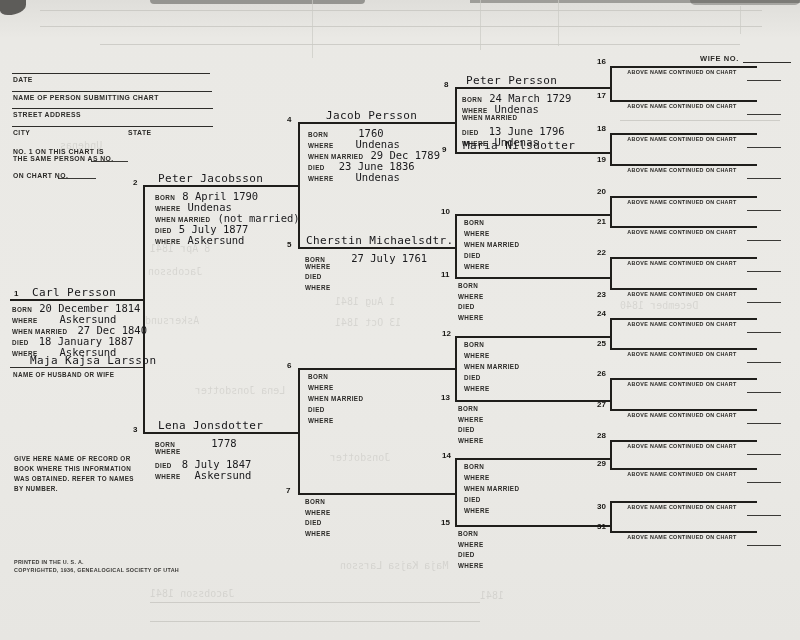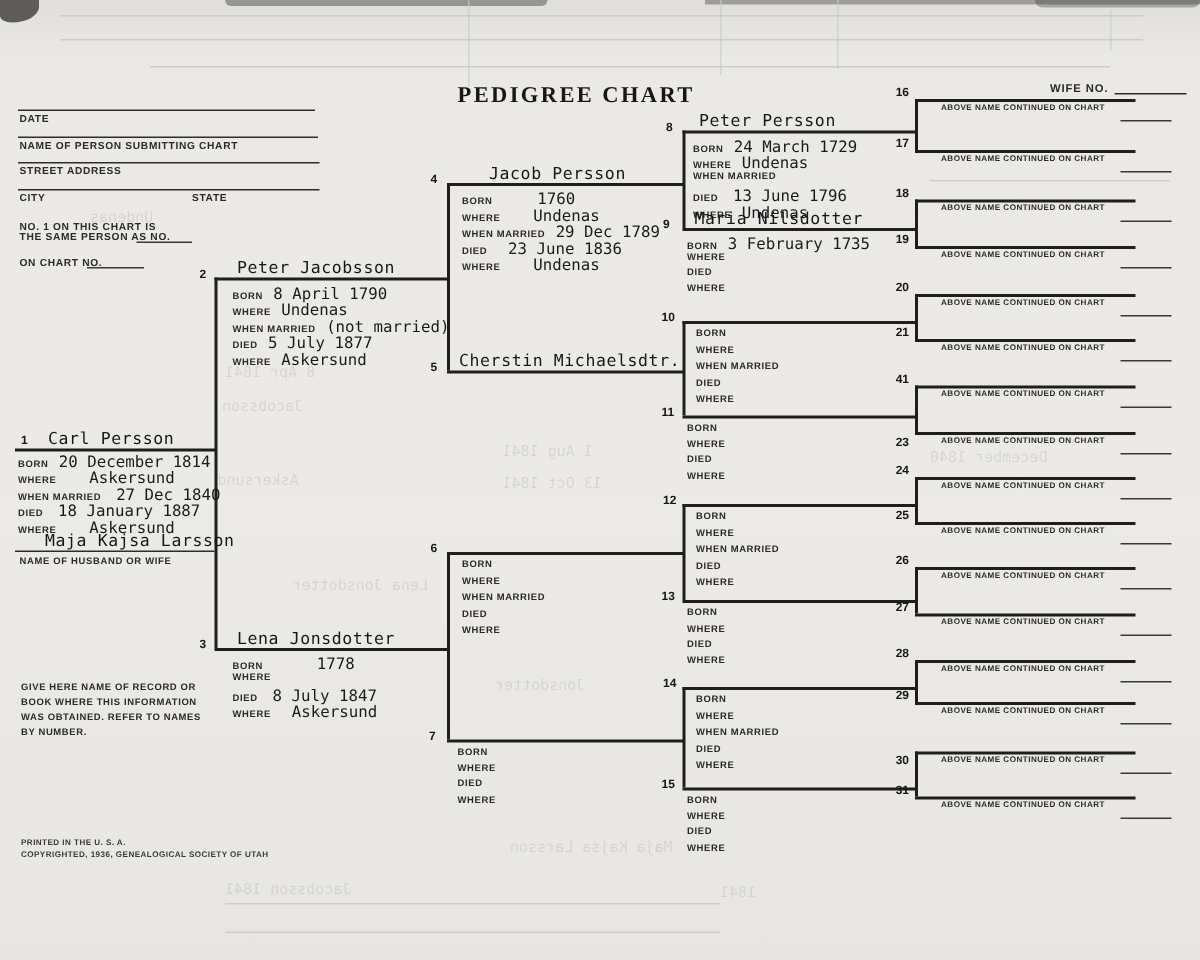--- a/index.html
+++ b/index.html
@@ -68,21 +68,20 @@
   <div class="bleed" style="left:335px;top:296px;">1 Aug 1841</div>
   <div class="bleed" style="left:335px;top:317px;">13 Oct 1841</div>
   <div class="bleed" style="left:145px;top:315px;">Askersund</div>
   <div class="bleed" style="left:195px;top:385px;">Lena Jonsdotter</div>
   <div class="bleed" style="left:330px;top:452px;">Jonsdotter</div>
   <div class="bleed" style="left:340px;top:560px;">Maja Kajsa Larsson</div>
   <div class="bleed" style="left:150px;top:588px;">Jacobsson 1841</div>
   <div class="bleed" style="left:480px;top:590px;">1841</div>
   <div class="bleed" style="left:620px;top:300px;">December 1840</div>
 
-  <div class="title" style="left:305px;top:56px;">PEDIGREE CHART</div>
   <div class="chartno" style="left:700px;top:54px;">WIFE NO.</div>
   <div class="hl thin" style="left:743px;top:62px;width:48px;"></div>
 
   <div class="hl thin" style="left:12px;top:73px;width:198px;"></div>
   <div class="flabel" style="left:13px;top:76px;">DATE</div>
   <div class="hl thin" style="left:12px;top:91px;width:200px;"></div>
   <div class="flabel" style="left:13px;top:94px;">NAME OF PERSON SUBMITTING CHART</div>
   <div class="hl thin" style="left:12px;top:108px;width:201px;"></div>
   <div class="flabel" style="left:13px;top:111px;">STREET ADDRESS</div>
   <div class="hl thin" style="left:12px;top:126px;width:201px;"></div>
@@ -223,20 +222,38 @@
         <span class="typed ml14">23 June 1836</span>
       </div>
     <div class="prow">
         <span class="lbl">WHERE</span>
         <span class="typed ml22">Undenas</span>
       </div>
   </div>
 
   <div class="pnum" style="left:287px;top:240px;">5</div>
   <div class="pname" style="left:306px;top:234px;">Cherstin Michaelsdtr.</div>
+  <div class="pblock" style="left:305px;top:252px;">
+    <div class="prow prow4">
+        <span class="lbl">BORN</span>
+        <span class="typed ml26">27 July 1761</span>
+      </div>
+    <div class="prow prow4">
+        <span class="lbl">WHERE</span>
+        <span class="typed"></span>
+      </div>
+    <div class="prow prow4">
+        <span class="lbl">DIED</span>
+        <span class="typed"></span>
+      </div>
+    <div class="prow prow4">
+        <span class="lbl">WHERE</span>
+        <span class="typed"></span>
+      </div>
+  </div>
 
   <div class="pnum" style="left:287px;top:361px;">6</div>
   <div class="pblock" style="left:308px;top:373px;">
     <div class="prow">
         <span class="lbl">BORN</span>
         <span class="typed"></span>
       </div>
     <div class="prow">
         <span class="lbl">WHERE</span>
         <span class="typed"></span>
@@ -295,38 +312,20 @@
         <span class="typed ml10">13 June 1796</span>
       </div>
     <div class="prow">
         <span class="lbl">WHERE</span>
         <span class="typed">Undenas</span>
       </div>
   </div>
 
   <div class="pnum" style="left:442px;top:145px;">9</div>
   <div class="pname" style="left:463px;top:139px;">Maria Nilsdotter</div>
-  <div class="pblock" style="left:458px;top:157px;">
-    <div class="prow prow4">
-        <span class="lbl">BORN</span>
-        <span class="typed">3 February 1735</span>
-      </div>
-    <div class="prow prow4">
-        <span class="lbl">WHERE</span>
-        <span class="typed"></span>
-      </div>
-    <div class="prow prow4">
-        <span class="lbl">DIED</span>
-        <span class="typed"></span>
-      </div>
-    <div class="prow prow4">
-        <span class="lbl">WHERE</span>
-        <span class="typed"></span>
-      </div>
-  </div>
 
   <div class="pnum" style="left:441px;top:207px;">10</div>
   <div class="pblock" style="left:464px;top:219px;">
     <div class="prow">
         <span class="lbl">BORN</span>
       </div>
     <div class="prow">
         <span class="lbl">WHERE</span>
       </div>
     <div class="prow">
@@ -449,21 +448,21 @@
   <div class="cnum" style="left:588px;top:187px;">20</div>
   <div class="hl" style="left:610px;top:196px;width:147px;"></div>
   <div class="cap" style="left:612px;top:199px;">ABOVE NAME CONTINUED ON CHART</div>
   <div class="hl hair" style="left:747px;top:210px;width:34px;"></div>
 
   <div class="cnum" style="left:588px;top:217px;">21</div>
   <div class="hl" style="left:610px;top:226px;width:147px;"></div>
   <div class="cap" style="left:612px;top:229px;">ABOVE NAME CONTINUED ON CHART</div>
   <div class="hl hair" style="left:747px;top:240px;width:34px;"></div>
 
-  <div class="cnum" style="left:588px;top:248px;">41</div>
+  <div class="cnum" style="left:588px;top:248px;">22</div>
   <div class="hl" style="left:610px;top:257px;width:147px;"></div>
   <div class="cap" style="left:612px;top:260px;">ABOVE NAME CONTINUED ON CHART</div>
   <div class="hl hair" style="left:747px;top:271px;width:34px;"></div>
 
   <div class="cnum" style="left:588px;top:290px;">23</div>
   <div class="hl" style="left:610px;top:288px;width:147px;"></div>
   <div class="cap" style="left:612px;top:291px;">ABOVE NAME CONTINUED ON CHART</div>
   <div class="hl hair" style="left:747px;top:302px;width:34px;"></div>
 
   <div class="cnum" style="left:588px;top:309px;">24</div>

